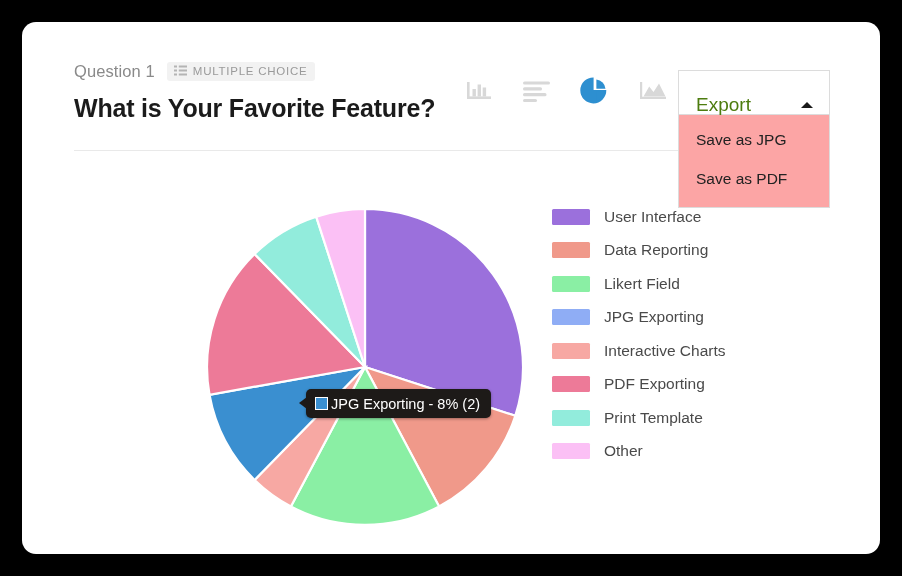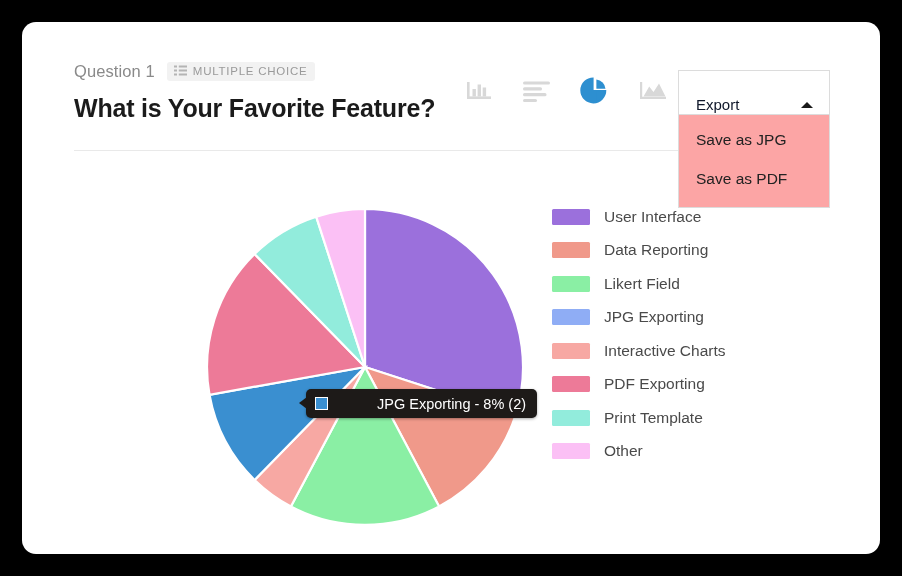--- a/index.html
+++ b/index.html
@@ -80,22 +80,22 @@
   }
   .export-head {
     height: 45px;
     border: 1px solid #dcdcdc;
     background: #ffffff;
     display: flex; align-items: center; justify-content: space-between;
     padding: 0 16px 0 17px;
     cursor: pointer;
   }
   .export-head span {
-    font-size: 15px;
-    color: #0f172a;
+    font-size: 19px;
+    color: #4d7c0f;
     margin-top: 24px;
   }
   .caret-up {
     width: 0; height: 0;
     border-left: 6px solid transparent;
     border-right: 6px solid transparent;
     border-bottom: 6px solid #1a1a1a;
   }
   .export-menu {
     border: 1px solid #dcdcdc;
@@ -140,21 +140,20 @@
   .tooltip {
     position: absolute;
     left: 284px; top: 367px;
     height: 29px;
     background: #1d1a18;
     border-radius: 5px;
     display: flex; align-items: center;
     padding: 0 11px 0 9px;
     z-index: 30;
     box-shadow: 0 1px 3px rgba(0,0,0,.35);
-    gap: 46px;
   }
   .tt-swatch {
     width: 13px; height: 13px;
     background: #3a8fd0;
     border: 1.5px solid #ffffff;
     margin-right: 3px;
     flex: 0 0 auto;
   }
   .tt-text {
     font-size: 14.5px;

